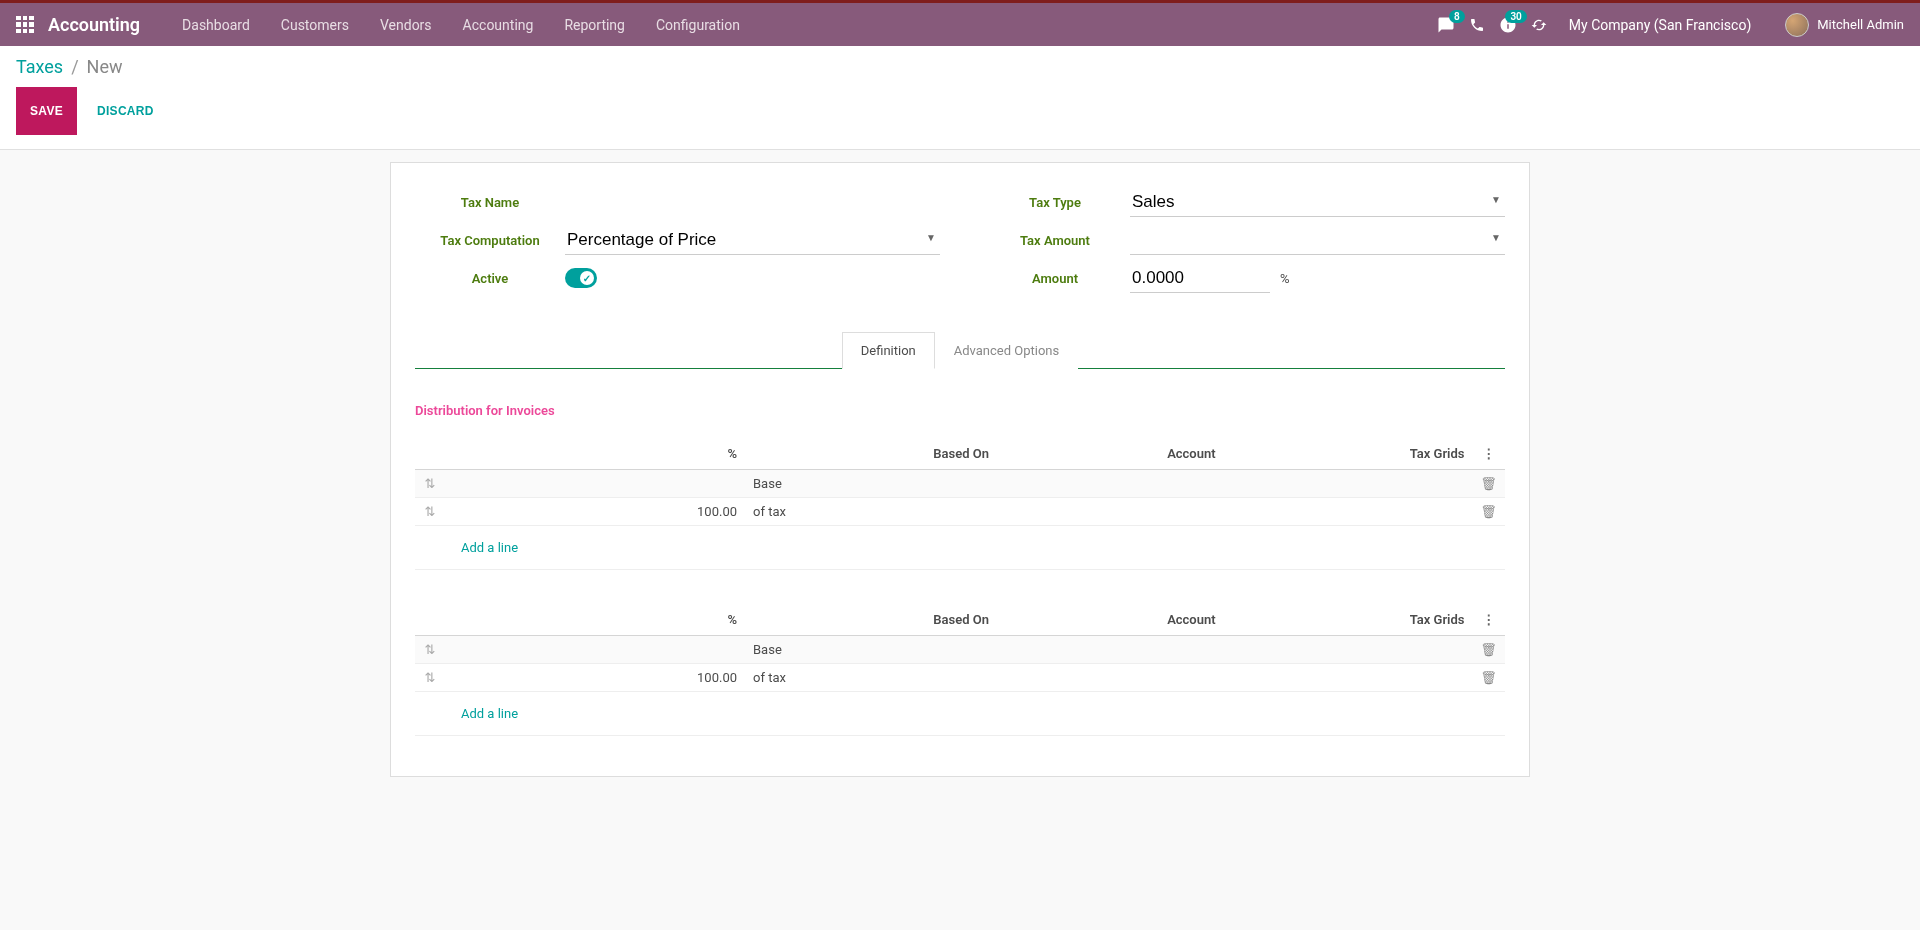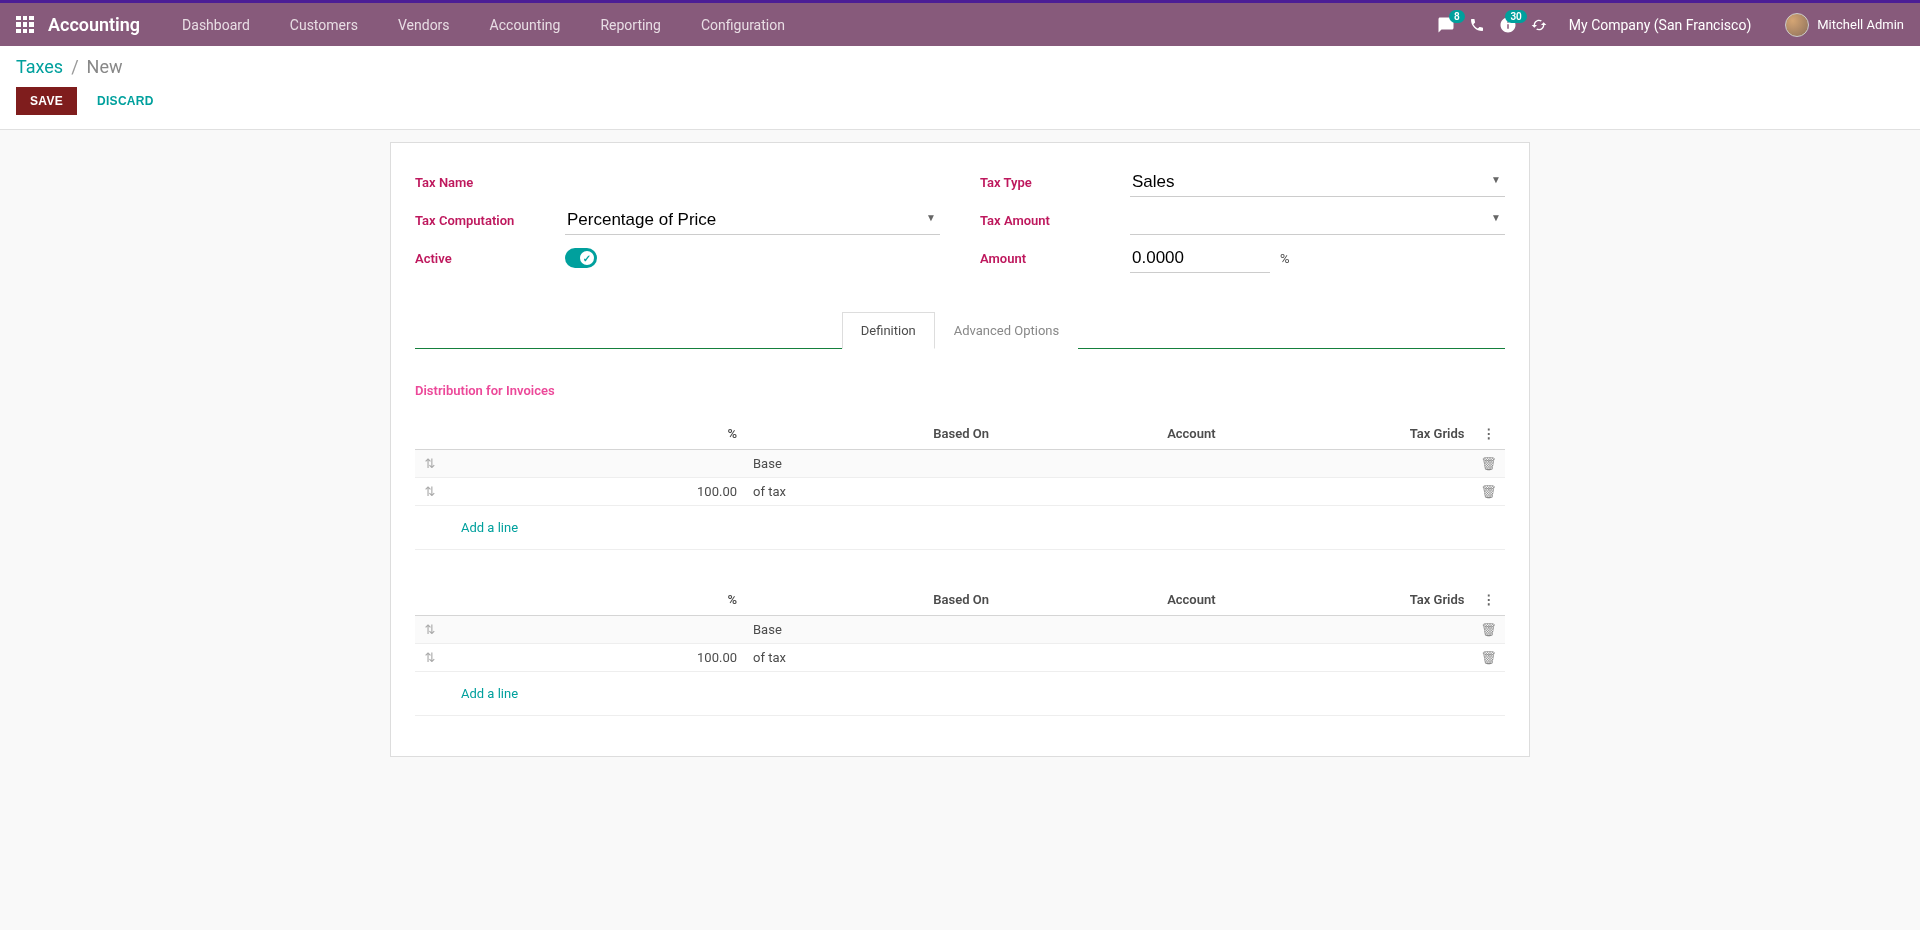--- a/index.html
+++ b/index.html
@@ -1,50 +1,50 @@
 <!DOCTYPE html>
 <html><head>
 <meta charset="utf-8">
 <style>
   * { box-sizing: border-box; margin: 0; padding: 0; }
   body { font-family: -apple-system, BlinkMacSystemFont, "Segoe UI", Roboto, "Helvetica Neue", Arial, sans-serif; font-size: 13px; color: #4c4c4c; background: #f9f9f9; }
   
   
-  .navbar { background: #875a7b; height: 46px; display: flex; align-items: center; color: #fff; padding: 0 16px; border-top: 3px solid #4c1d95;}
+  .navbar { background: #875a7b; height: 46px; display: flex; align-items: center; color: #fff; padding: 0 16px; border-top: 3px solid #7f1d1d;}
   .apps-icon { width: 18px; height: 18px; display: grid; grid-template-columns: repeat(3,1fr); grid-template-rows: repeat(3,1fr); gap: 2px; margin-right: 14px; cursor: pointer;}
   .apps-icon span { background: #fff; }
   .brand { font-size: 18px; font-weight: 600; margin-right: 28px; }
-  .nav-menu { display: flex; gap: 12px; }
+  .nav-menu { display: flex; gap: 3px; }
   .nav-menu a { color: #e8dde4; padding: 8px 14px; cursor: pointer; font-size: 14px; }
   .nav-right { margin-left: auto; display: flex; align-items: center; gap: 14px; }
   .nav-icon { position: relative; cursor: pointer; display:flex; align-items:center;}
   .nav-icon svg { fill: #fff; }
   .badge { position: absolute; top: -6px; right: -10px; background: #00a09d; color: #fff; font-size: 10px; padding: 1px 5px; border-radius: 8px; font-weight: 600;}
   .company-name { font-size: 14px; padding: 0 8px; cursor: pointer;}
   .user { display: flex; align-items: center; gap: 8px; cursor: pointer; padding-left: 12px;}
   .avatar { width: 24px; height: 24px; border-radius: 50%; background: radial-gradient(circle at 30% 30%, #d4a574, #8b6f5a); border: 1px solid #ccc;}
   
   
   .control-panel { background: #fff; padding: 10px 16px 14px 16px; border-bottom: 1px solid #e0e0e0;}
   .breadcrumb { display: flex; align-items: center; gap: 8px; font-size: 18px; margin-bottom: 10px;}
   .breadcrumb a { color: #00a09d; cursor: pointer;}
   .breadcrumb .sep { color: #999; }
   .breadcrumb .current { color: #888; }
   .actions { display: flex; gap: 10px; }
-  .btn-primary { background: #7f1d1d; color: #fff; border: none; padding: 7px 14px; font-weight: 600; font-size: 12px; cursor: pointer; letter-spacing: 0.3px;}
+  .btn-primary { background: #be185d; color: #fff; border: none; padding: 17px 14px; font-weight: 600; font-size: 12px; cursor: pointer; letter-spacing: 0.3px;}
   .btn-secondary { background: transparent; color: #00a09d; border: none; padding: 7px 10px; font-weight: 600; font-size: 12px; cursor: pointer; letter-spacing: 0.3px;}
   
   
   .sheet-bg { padding: 12px 0 30px 0; overflow-y: auto; height: calc(100vh - 46px - 82px);}
   .sheet { background: #fff; max-width: 1140px; margin: 0 auto; border: 1px solid #ddd; padding: 24px 24px 40px 24px;}
   
   .form-row { display: flex; gap: 40px; }
   .form-col { flex: 1; }
   .field { display: flex; align-items: center; margin-bottom: 8px; min-height: 30px;}
-  .field label { width: 150px; font-weight: 600; color: #be185d; flex-shrink:0;}
+  .field label { width: 150px; font-weight: 600; color: #4d7c0f; flex-shrink:0;text-align:center;}
   .field .value { flex: 1; position: relative;}
   
   .input-underline { border: none; border-bottom: 1px solid #ccc; width: 100%; padding: 4px 2px; font-size: 17px; background: transparent; outline:none;}
   .input-underline.highlight { border-bottom-color: #00a09d; border-bottom-width: 2px;}
   .en-tag { position: absolute; right: 4px; top: 2px; color: #00a09d; font-weight: 600; font-size: 12px; background:#fff; padding:0 2px;}
   
   .select-wrap { position: relative; }
   .select-wrap .caret { position: absolute; right: 4px; top: 6px; font-size: 10px; color: #666; pointer-events:none;}
   
   .toggle { width: 32px; height: 20px; background: #00a09d; border-radius: 10px; position: relative; cursor: pointer;}

